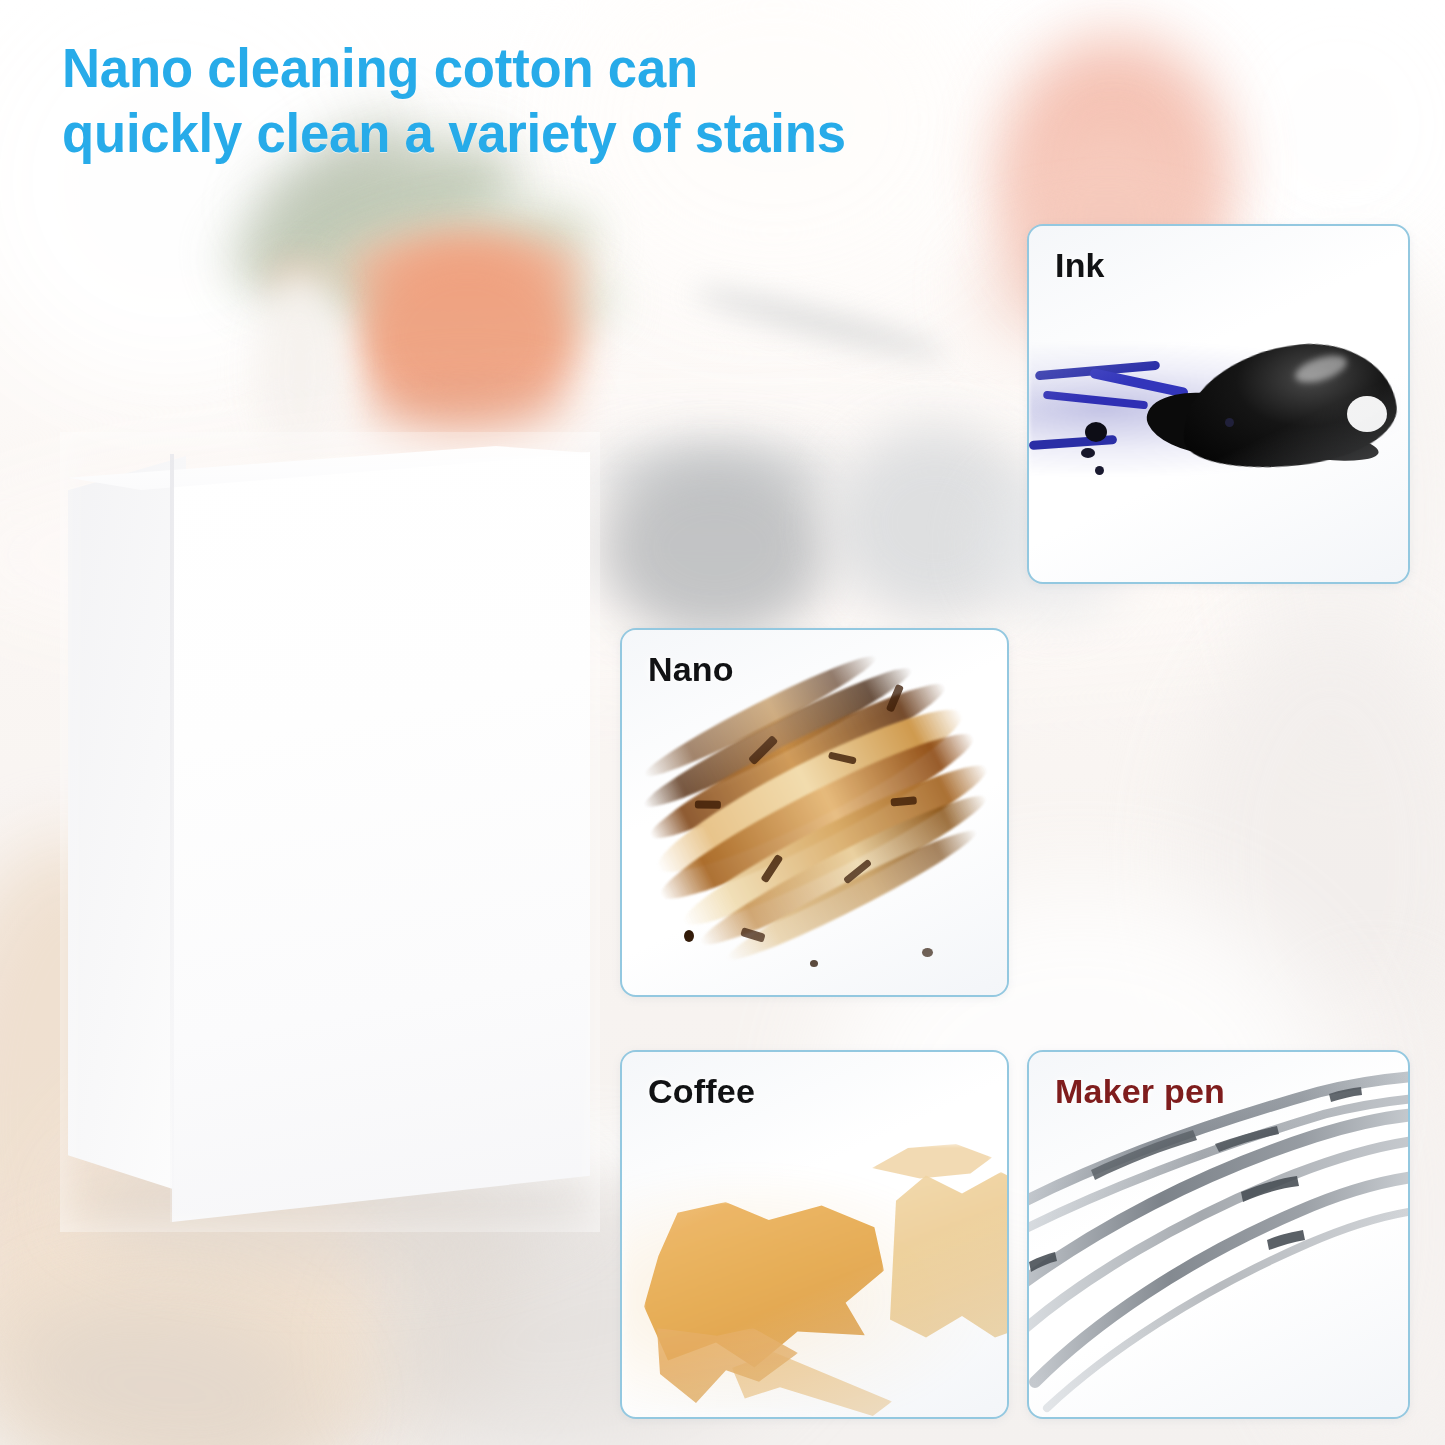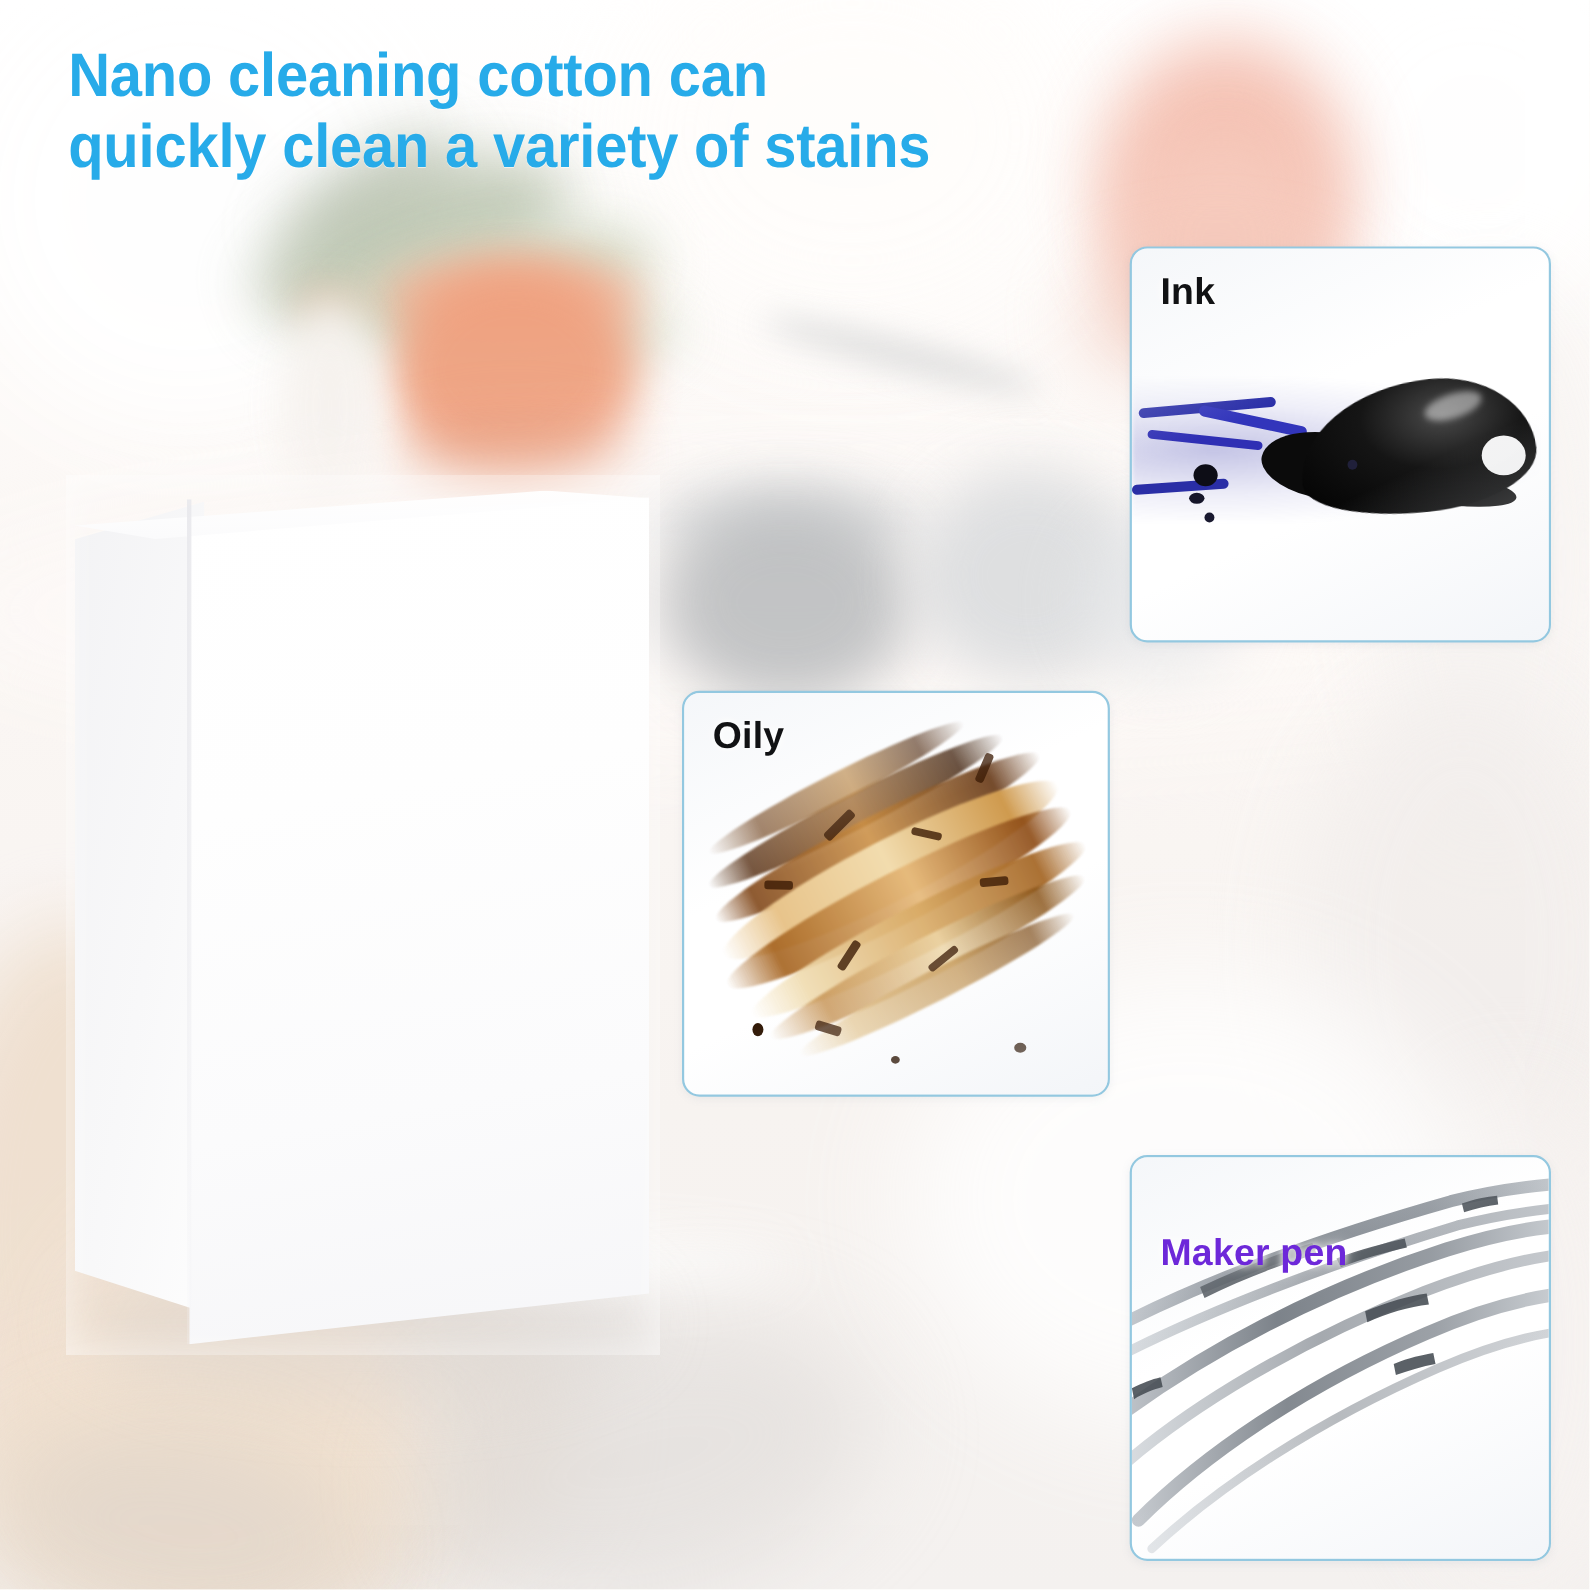--- a/index.html
+++ b/index.html
@@ -318,24 +318,36 @@
         <div class="oil-spk oil-s5"></div>
         <div class="oil-spk oil-s6"></div>
         <div class="oil-spk oil-s7"></div>
         <div class="oil-spk oil-s8"></div>
       </div>
       <div class="bit oil-dot oil-d1"></div>
       <div class="bit oil-dot oil-d2"></div>
       <div class="bit oil-dot oil-d3"></div>
     </div>
     <div class="card-tint"></div>
-    <div class="label" style="color: rgb(17, 18, 20);">Oily</div>
-  </div>
-
-
+    <div class="label" style="color: rgb(17, 18, 20);">Nano</div>
+  </div>
+
+
+  <div class="card" id="card-coffee" style="border-color: rgb(147, 200, 224); background: rgb(255, 255, 255); border-radius: 16px;">
+    <div class="art">
+      <div class="bit cof-soft"></div>
+      <div class="bit cof-b2"></div>
+      <div class="bit cof-b"></div>
+      <div class="bit cof-tail"></div>
+      <div class="bit cof-a"></div>
+      <div class="bit cof-a2"></div>
+    </div>
+    <div class="card-tint"></div>
+    <div class="label" style="color: rgb(17, 18, 20);">Coffee</div>
+  </div>
 
   <div class="card" id="card-makerpen" style="border-color: rgb(147, 200, 224); background: rgb(255, 255, 255); border-radius: 16px;">
     <div class="art">
       <svg class="pen-svg" viewBox="0 0 379 365" preserveAspectRatio="none">
         <defs>
           <linearGradient id="pg" x1="0" y1="0" x2="1" y2="0">
             <stop offset="0%" stop-color="#b9bec4"></stop>
             <stop offset="35%" stop-color="#6e757d"></stop>
             <stop offset="70%" stop-color="#8b9198"></stop>
             <stop offset="100%" stop-color="#c3c8cd"></stop>
@@ -358,16 +370,16 @@
           <path d="M62,118 C96,102 132,88 164,78 L168,88 C134,98 98,112 66,128 Z"></path>
           <path d="M186,92 C208,84 230,78 248,74 L250,82 C232,86 210,92 190,100 Z"></path>
           <path d="M212,140 C232,132 252,126 268,124 L270,134 C252,136 232,142 214,150 Z"></path>
           <path d="M238,188 C252,182 264,180 274,178 L276,188 C264,190 252,194 240,198 Z"></path>
           <path d="M0,210 C10,205 18,202 26,200 L28,209 C20,211 10,215 2,220 Z"></path>
           <path d="M300,42 C312,38 322,36 332,35 L333,43 C323,44 312,47 302,50 Z"></path>
         </g>
       </svg>
     </div>
     <div class="card-tint"></div>
-    <div class="label" style="color: #6d28d9; margin-top: 48px;">Maker pen</div>
+    <div class="label" style="color: #7f1d1d;">Maker pen</div>
   </div>
 
 </div>
 
 </body></html>

